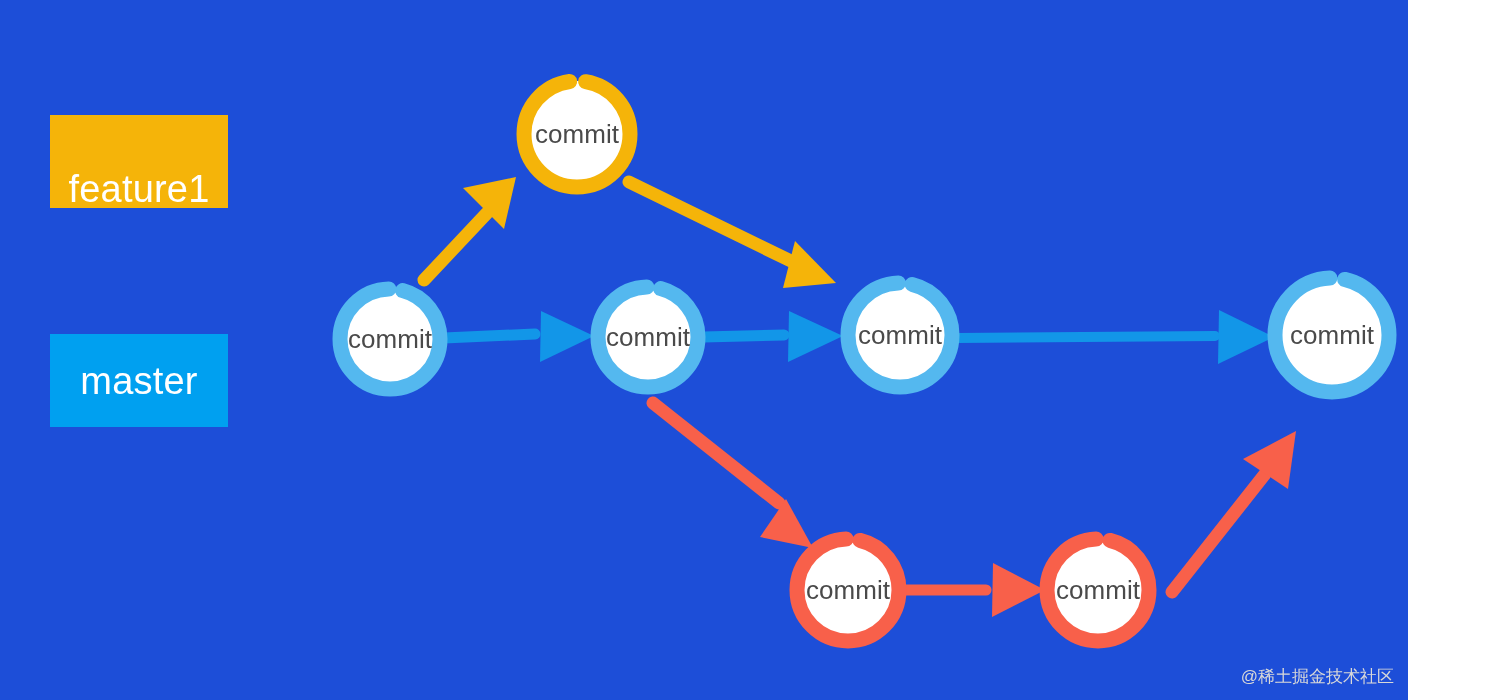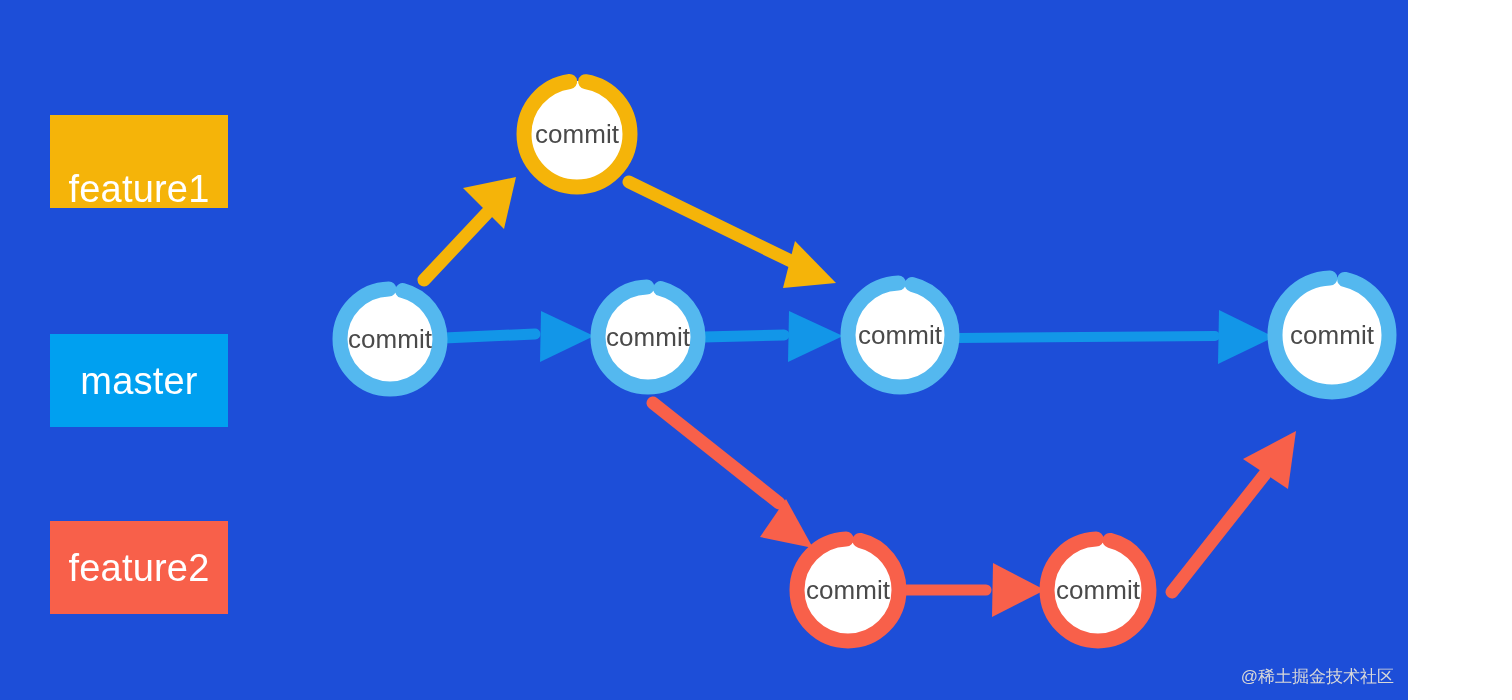--- a/index.html
+++ b/index.html
@@ -141,19 +141,16 @@
   </svg>
 
   <div class="branch-label" style="left:50px; top:115px; width:178px; height:93px; background:#f5b409;align-items:flex-end;">
     <span>feature1</span>
   </div>
 
   <div class="branch-label" style="left:50px; top:294px; width:178px; height:93px; background:#00a0f0;margin-top:40px;">
     <span>master</span>
   </div>
 
-  <div class="branch-label" style="left:50px; top:521px; width:178px; height:93px; background:#f8604a;">
-    <span>feature2</span>
-  </div>
 
   <div id="watermark">@稀土掘金技术社区</div>
 
 </div>
 
 </body></html>

